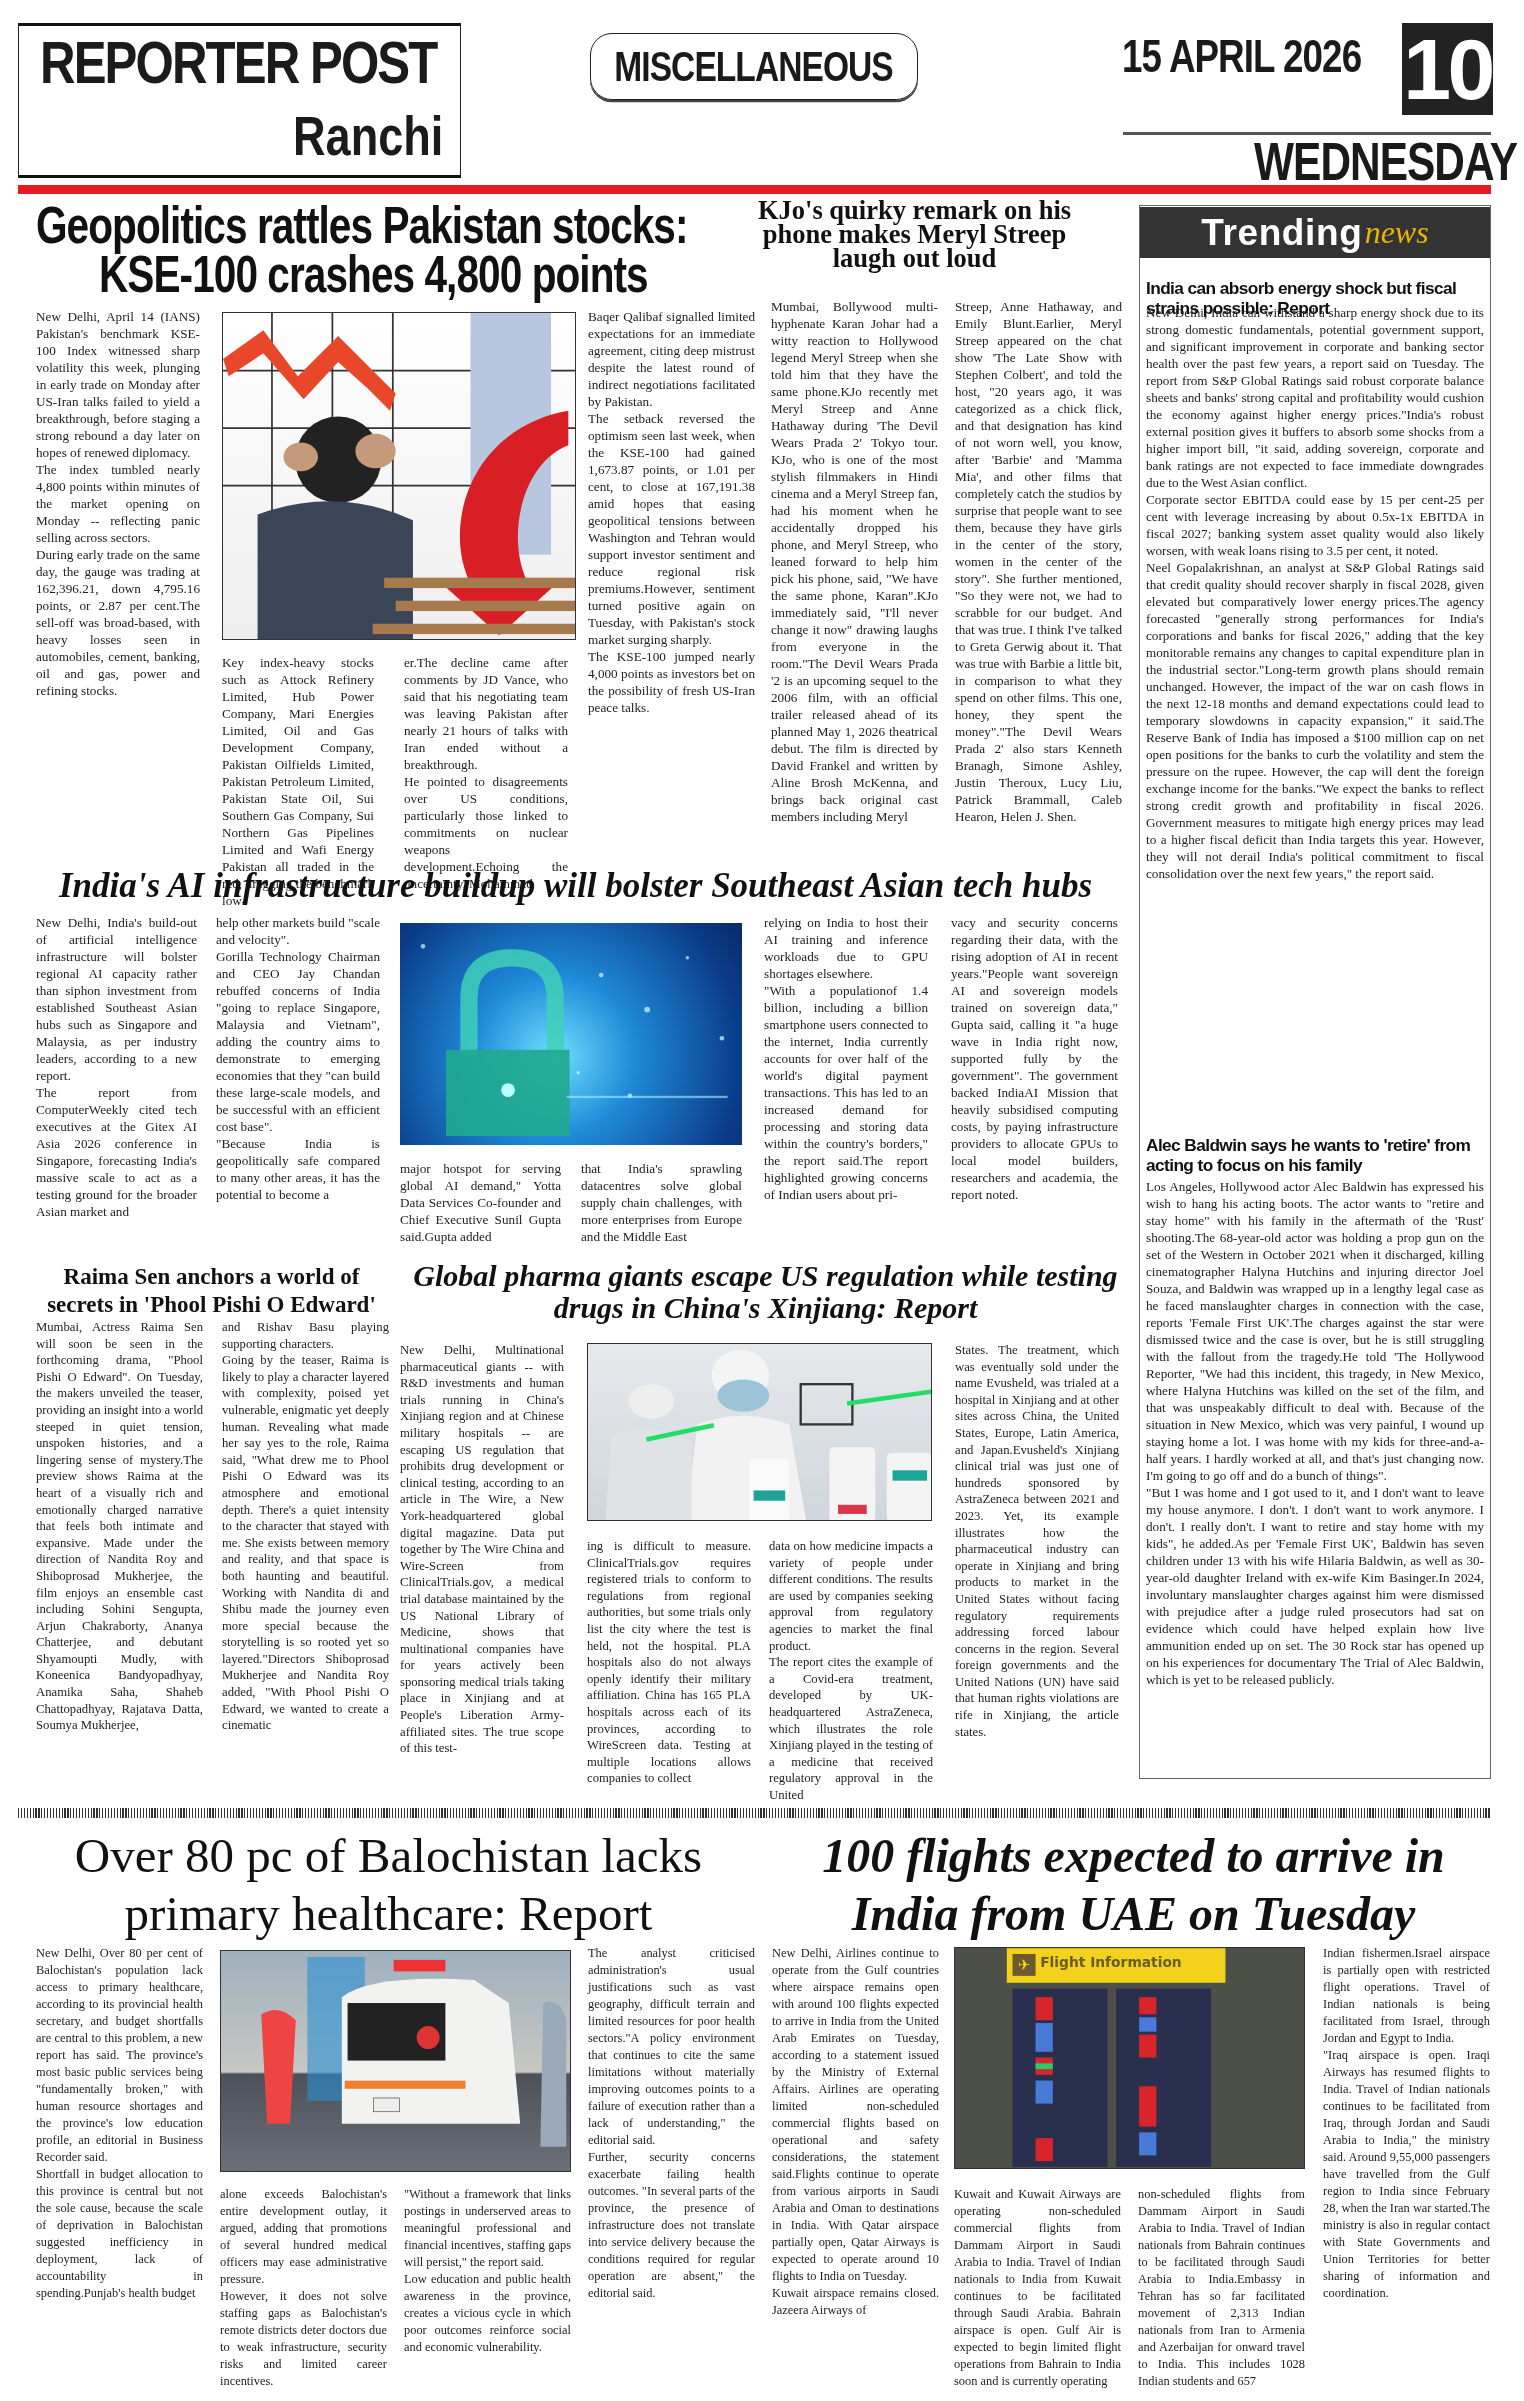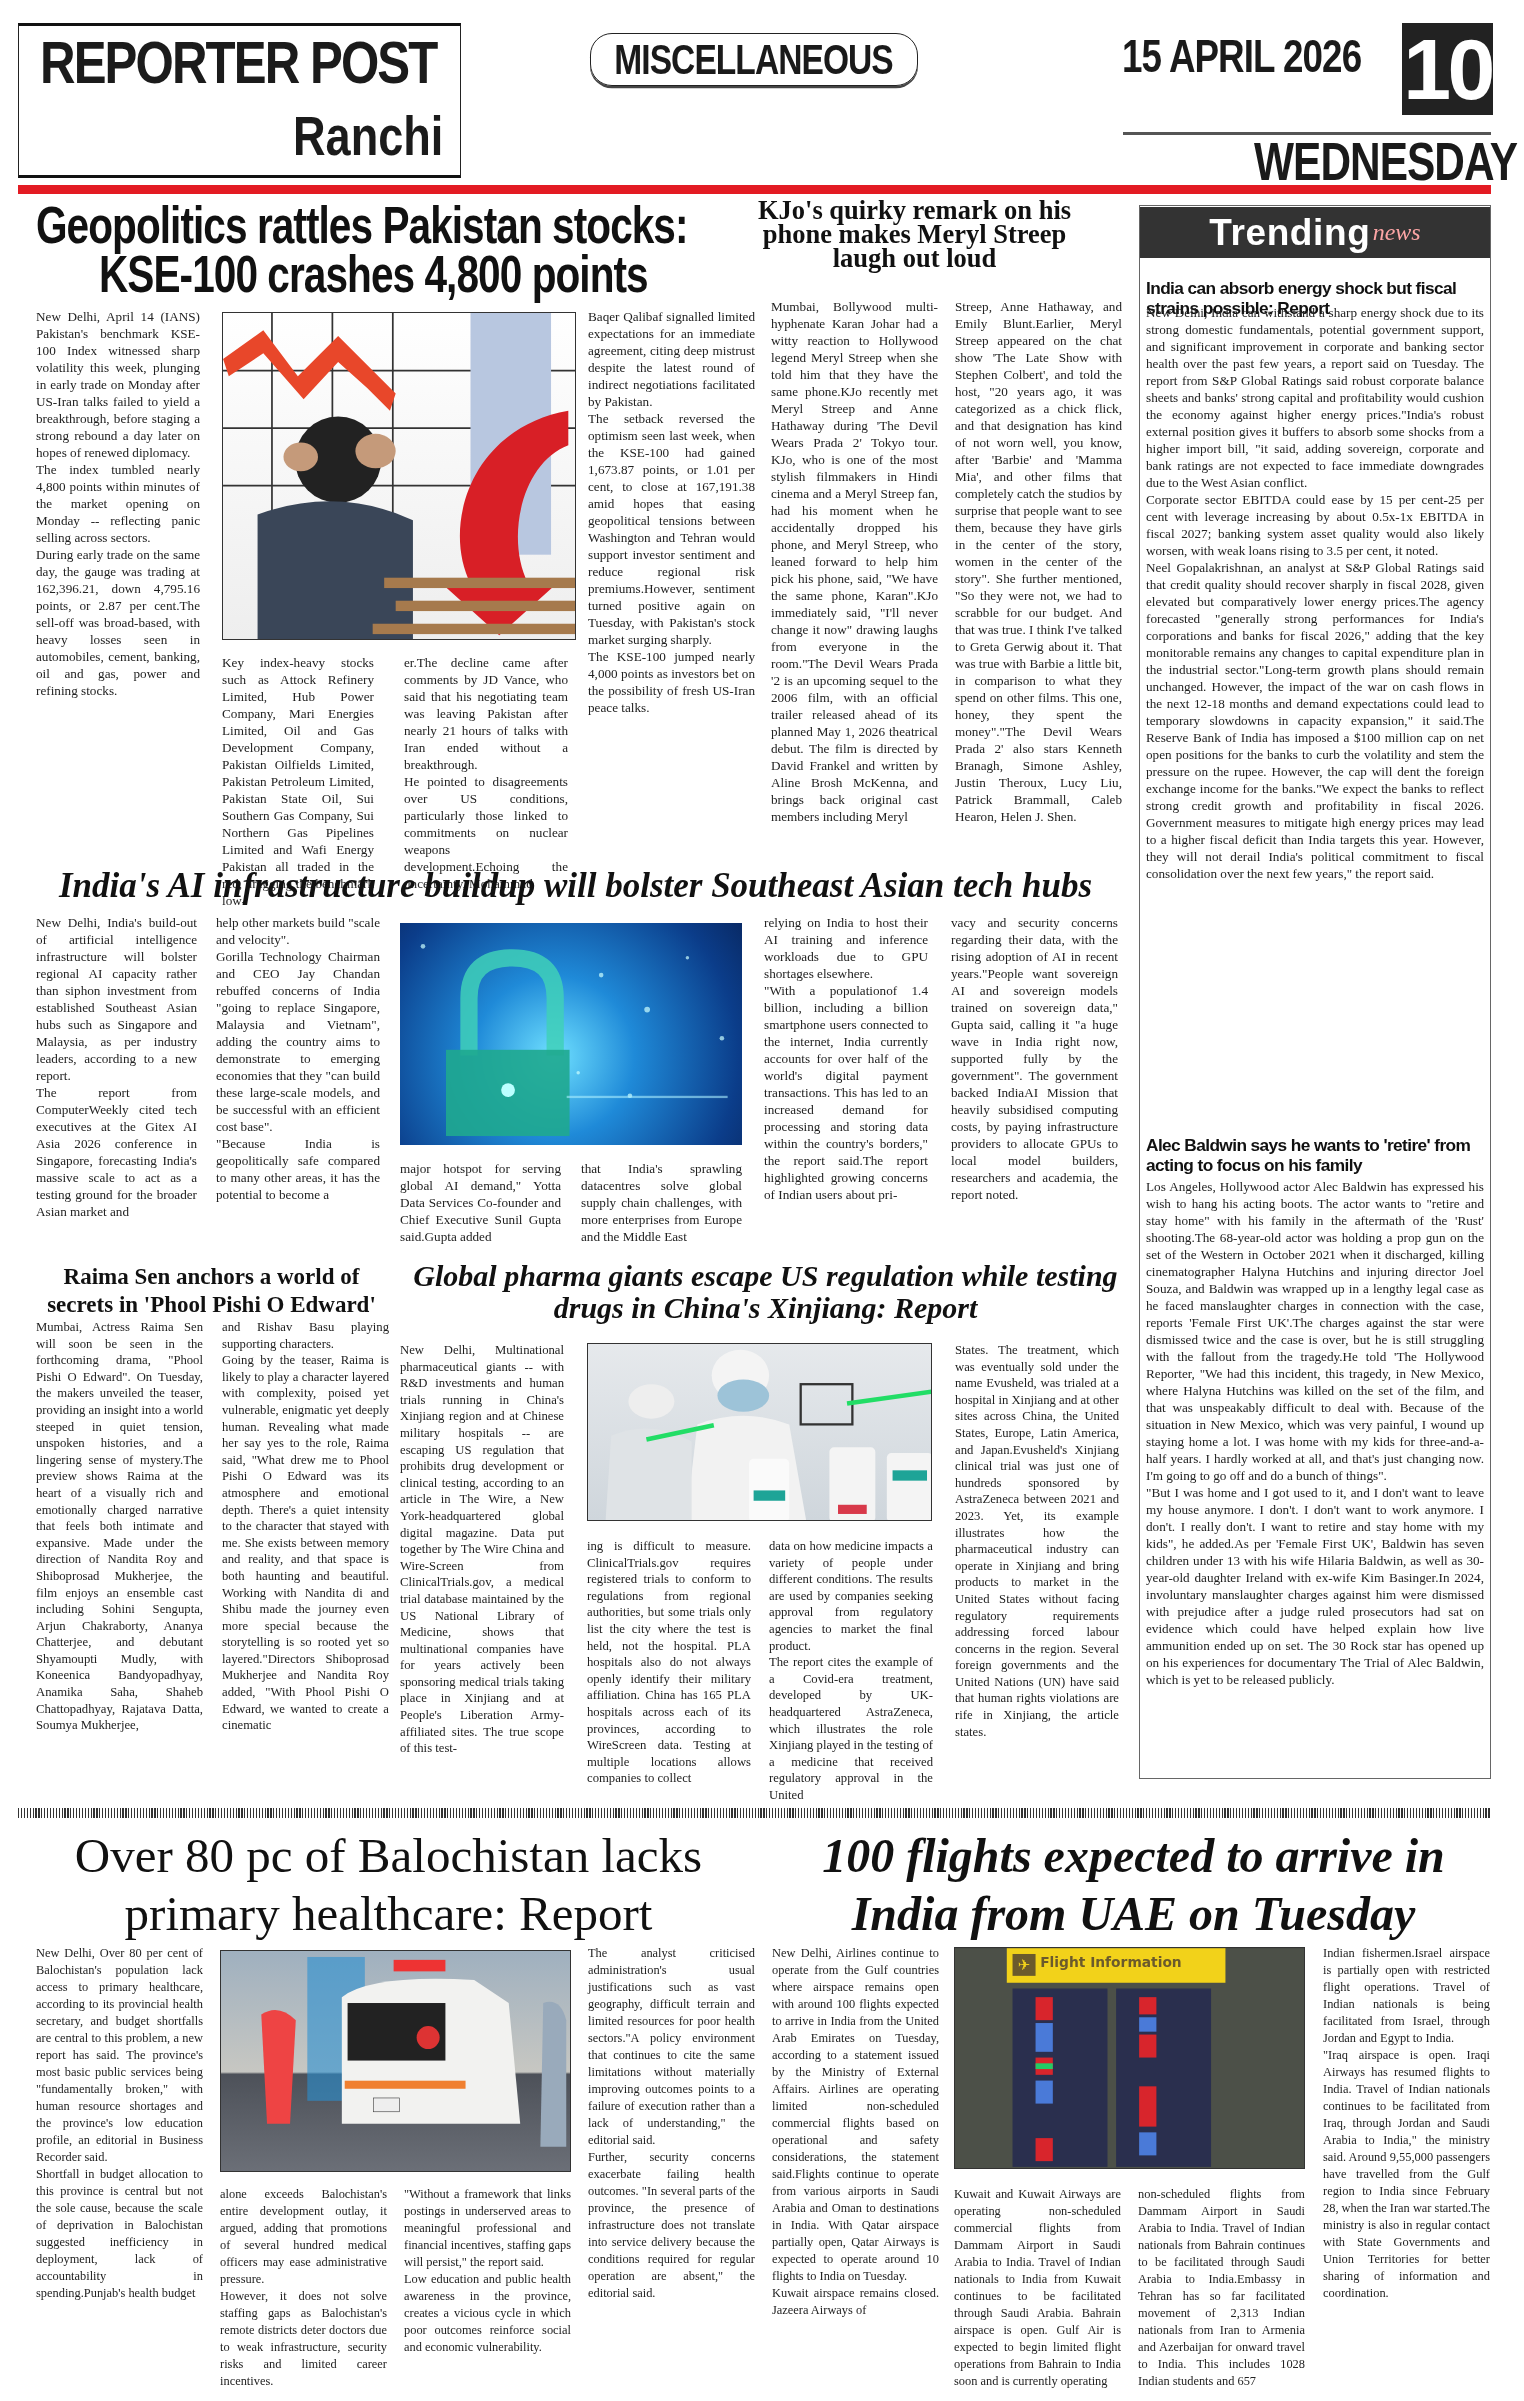--- a/index.html
+++ b/index.html
@@ -2,41 +2,41 @@
 <html style="font-size:9.2px"><head>
 <meta charset="utf-8">
 <style>
   html,body{margin:0;padding:0;background:#fff;}
   body{width:1525px;height:2401px;position:relative;overflow:hidden;font-family:"Liberation Serif","DejaVu Serif",serif;color:#1a1a1a;}
   .abs{position:absolute;}
   
   .mast-box{left:18.4px;top:23px;width:443px;height:155px;border-top:3.5px solid #111;border-bottom:3.5px solid #111;border-left:1.2px solid #222;border-right:1.2px solid #222;box-sizing:border-box;}
   .mast-title{left:40px;top:28px;font-family:"Liberation Sans",sans-serif;font-weight:bold;font-size:60px;letter-spacing:-2.3px;transform:scaleX(.82);transform-origin:left top;white-space:nowrap;color:#1b1b1b;}
   .mast-city{right:1082px;top:104px;font-family:"Liberation Sans",sans-serif;font-weight:bold;font-size:55px;transform:scaleX(.82);transform-origin:right top;white-space:nowrap;color:#1b1b1b;}
-  .section-pill{left:590px;top:33px;width:328px;height:53px;border:1.7px solid #222;border-radius:22px;box-sizing:border-box;display:flex;align-items:center;justify-content:center;box-shadow:0 2.3px 0 #444;}
+  .section-pill{left:590px;top:33px;width:328px;height:67px;border:1.7px solid #222;border-radius:22px;box-sizing:border-box;display:flex;align-items:center;justify-content:center;box-shadow:0 2.3px 0 #444;}
   .section-pill span{font-family:"Liberation Sans",sans-serif;font-weight:bold;font-size:43px;transform:scaleX(.78);white-space:nowrap;letter-spacing:-1.2px;}
   .date{left:1122px;top:29px;font-family:"Liberation Sans",sans-serif;font-weight:bold;font-size:46px;transform:scaleX(.8);transform-origin:left top;white-space:nowrap;letter-spacing:-1.2px;}
   .pageno{left:1402px;top:23px;width:91px;height:92px;background:#222;color:#fff;font-family:"Liberation Sans",sans-serif;font-weight:bold;font-size:86px;display:flex;align-items:center;justify-content:center;letter-spacing:-3.5px;}
   .day-rule{left:1123px;top:132px;width:368px;height:2.9px;background:#555;}
   .day{left:1254px;top:131px;font-family:"Liberation Sans",sans-serif;font-weight:bold;font-size:53px;transform:scaleX(.8);transform-origin:left top;white-space:nowrap;letter-spacing:-1.2px;}
   .red-rule{left:18.4px;top:185px;width:1473px;height:9.2px;background:#e31b23;}
   
   .hl-condensed{font-family:"Liberation Sans",sans-serif;font-weight:bold;color:#111;white-space:nowrap;letter-spacing:-1.2px;}
   .hl-serif{font-family:"Liberation Serif",serif;font-weight:bold;color:#111;}
   .hl-ital{font-family:"Liberation Serif",serif;font-style:italic;font-weight:bold;color:#111;text-align:center;}
   
   .col{position:absolute;font-size:13.2px;line-height:17px;text-align:justify;hyphens:auto;color:#222;}
   .col p{margin:0;}
   .img{position:absolute;overflow:hidden;border:1.2px solid #333;box-sizing:border-box;}
   .hatch{position:absolute;height:10.4px;background:repeating-linear-gradient(90deg,#333 0 1.2px,#fff 1.2px 2.9px);}
   
   .trend-box{left:1139px;top:205px;width:352px;height:1574px;border:1.2px solid #666;box-sizing:border-box;}
   .trend-head{left:1140px;top:207px;width:350px;height:51px;background:#333;display:flex;align-items:center;justify-content:center;}
   .trend-head .t1{font-family:"Liberation Sans",sans-serif;font-weight:bold;color:#fff;font-size:37px;letter-spacing:0.6px;}
-  .trend-head .t2{font-family:"Liberation Serif",serif;font-style:italic;color:#fca5a5;font-size:24px;margin-left:2.3px;}
+  .trend-head .t2{font-family:"Liberation Serif",serif;font-style:italic;color:#eab308;font-size:32px;margin-left:2.3px;}
   .trend-hl{position:absolute;font-family:"Liberation Sans",sans-serif;font-weight:bold;font-size:17.3px;line-height:19.6px;color:#111;letter-spacing:-0.6px;}
   .trend-col{position:absolute;font-size:13.2px;line-height:17px;text-align:justify;color:#222;}
   .trend-col p{margin:0;}
 </style>
 </head>
 <body>
 
 <div class="abs mast-box"></div>
 <div class="abs mast-title">REPORTER POST</div>
 <div class="abs mast-city">Ranchi</div>

